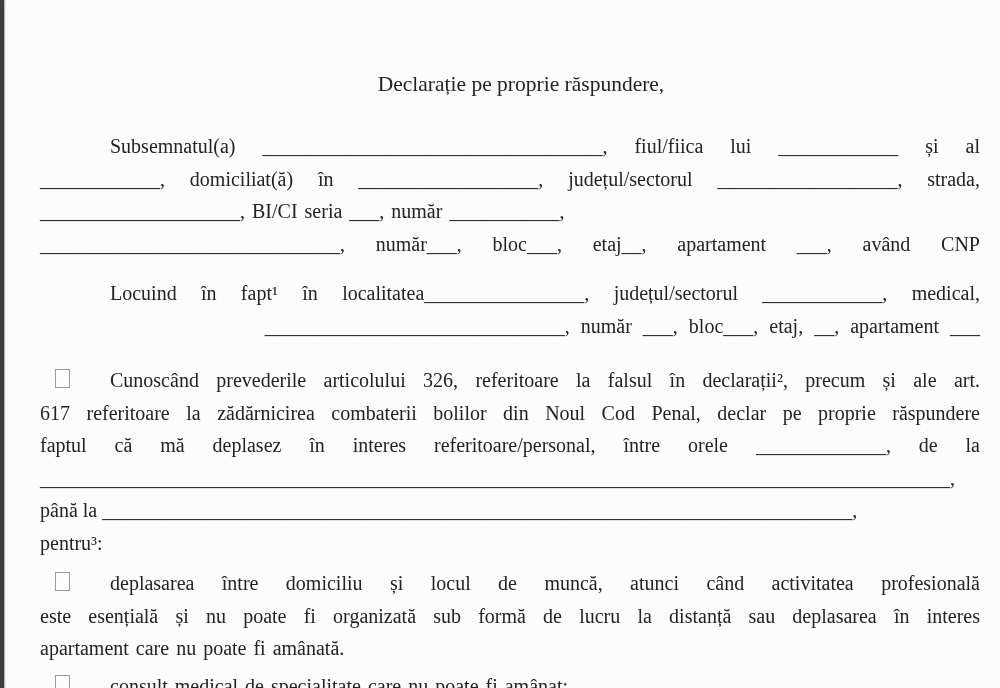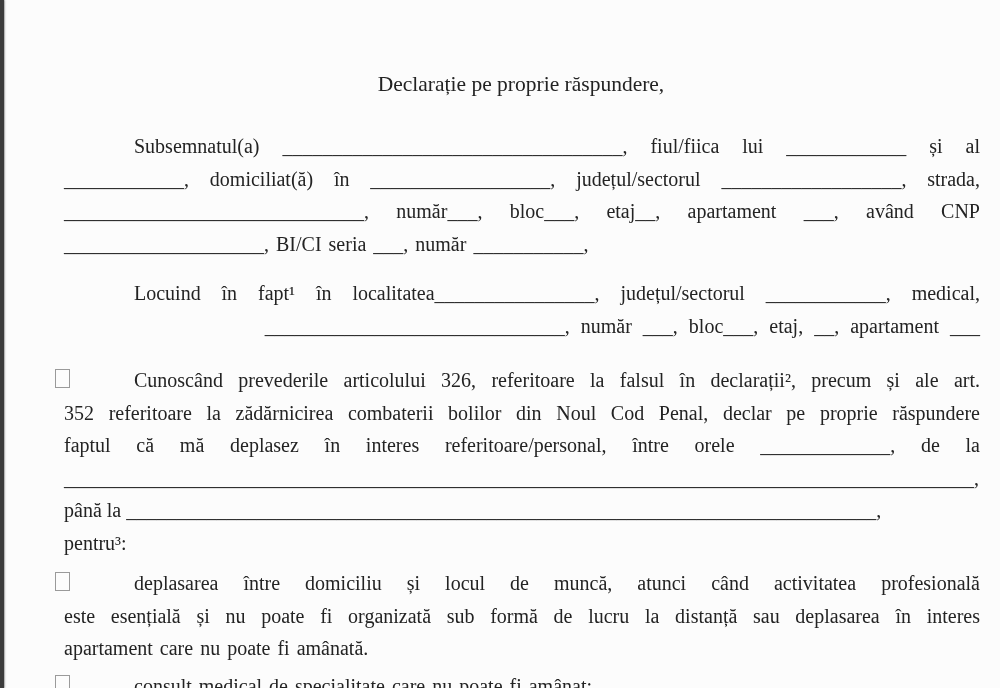--- a/index.html
+++ b/index.html
@@ -35,21 +35,21 @@
     left: 40px;
     width: 940px;
     font-size: 20px;
     line-height: 32.5px;
   }
   .p1 { top: 130px; }
   .p2 { top: 277px; }
   .p3 { top: 364px; }
   .p4 { top: 567px; }
   .p5 { top: 670px; }
-  .line { white-space: normal; margin-left: 24px; }
+  .line { white-space: normal; }
   .just { text-align: justify; text-align-last: justify; }
   .indent { text-indent: 70px; }
   .sp2 { word-spacing: 2px; }
   .sp6 { word-spacing: 6px; text-align: right; }
   .checkbox {
     position: absolute;
     left: 15px; top: 5px;
     width: 13px; height: 17px;
     border: 1px solid #9a9a9a;
     background: transparent;
@@ -61,33 +61,33 @@
 <div class="page">
   <div class="scan-edge"></div>
 
   <div class="content">
 
     <h1 class="doc-title">Declarație pe proprie răspundere,</h1>
 
     <div class="para p1">
       <div class="line just indent">Subsemnatul(a) __________________________________, fiul/fiica lui ____________ și al</div>
       <div class="line just">____________, domiciliat(ă) în __________________, județul/sectorul __________________, strada,</div>
+      <div class="line sp2">____________________, BI/CI seria ___, număr ___________,</div>
       <div class="line just">______________________________, număr___, bloc___, etaj__, apartament ___, având CNP</div>
-      <div class="line sp2">____________________, BI/CI seria ___, număr ___________,</div>
     </div>
 
     <div class="para p2">
       <div class="line just indent">Locuind în fapt¹ în localitatea________________, județul/sectorul ____________, medical,</div>
       <div class="line sp6">______________________________, număr ___, bloc___, etaj, __, apartament ___</div>
     </div>
 
     <div class="para p3">
       <span class="checkbox"></span>
       <div class="line just indent">Cunoscând prevederile articolului 326, referitoare la falsul în declarații², precum și ale art.</div>
-      <div class="line just">352 referitoare la zădărnicirea combaterii bolilor din Noul Cod Penal, declar pe proprie răspundere</div>
+      <div class="line just">617 referitoare la zădărnicirea combaterii bolilor din Noul Cod Penal, declar pe proprie răspundere</div>
       <div class="line just">faptul că mă deplasez în interes referitoare/personal, între orele _____________, de la</div>
       <div class="line">___________________________________________________________________________________________,</div>
       <div class="line">până la ___________________________________________________________________________,</div>
       <div class="line">pentru³:</div>
     </div>
 
     <div class="para p4">
       <span class="checkbox"></span>
       <div class="line just indent">deplasarea între domiciliu și locul de muncă, atunci când activitatea profesională</div>
       <div class="line just">este esențială și nu poate fi organizată sub formă de lucru la distanță sau deplasarea în interes</div>

